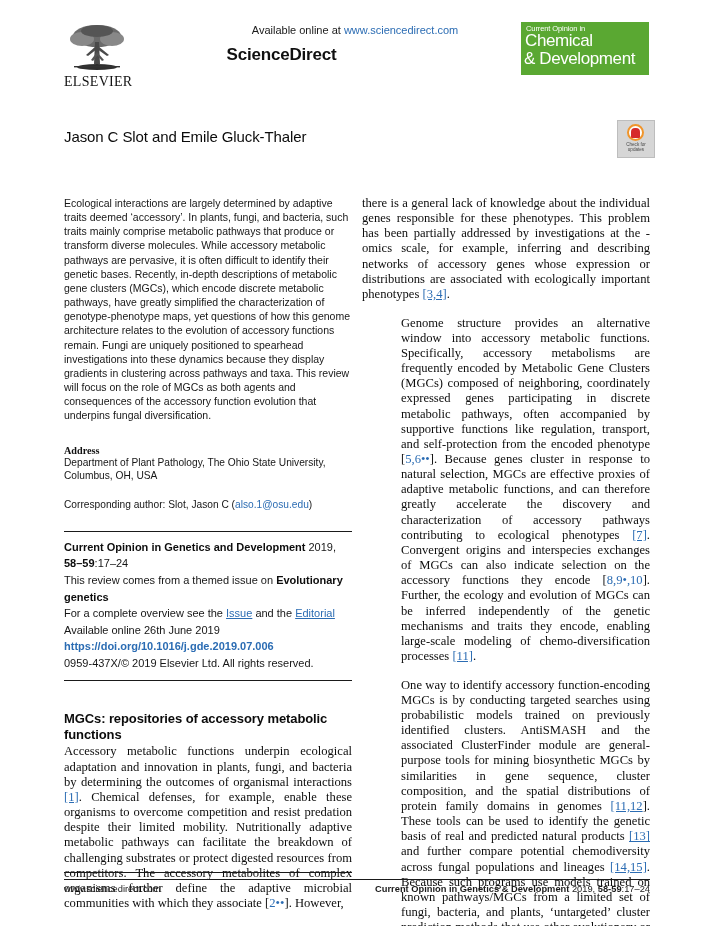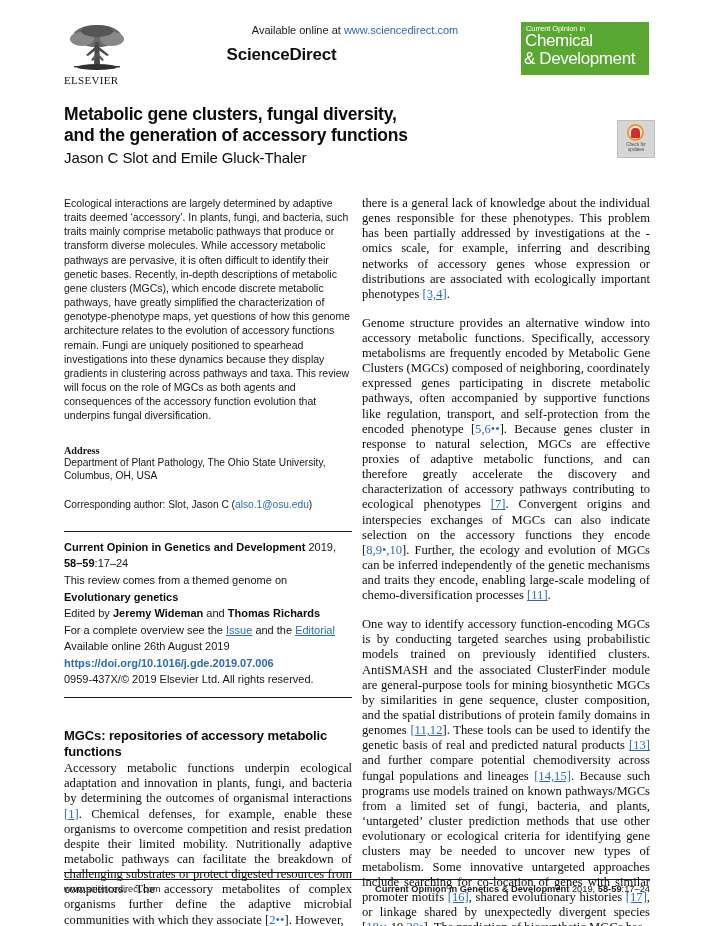--- a/index.html
+++ b/index.html
@@ -38,21 +38,21 @@
     height: 52px;
     position: relative;
     overflow: hidden;
   }
   .elsevier-wordmark {
     position: absolute;
     left: 0;
     top: 52px;
     width: 66px;
     font-family: "Liberation Serif", serif;
-    font-size: 11px;
+    font-size: 14px;
     letter-spacing: 0.3px;
     color: #141414;
   }
   .avail-online {
     position: absolute;
     left: 0;
     top: 24px;
     width: 710px;
     text-align: center;
     font-family: "Liberation Sans", sans-serif;
@@ -261,20 +261,21 @@
     font-size: 12.6px;
     line-height: 15.15px;
     color: #0d0d0d;
     text-align: justify;
     text-justify: inter-word;
     margin: 0;
     hyphens: manual;
   }
   .body-p + .body-p {
     margin-top: 13.5px;
+    margin-left: 39px;
   }
   .ref {
     color: #2b6cb3;
     text-decoration: underline;
   }
   .ref-nu {
     color: #2b6cb3;
     text-decoration: none;
   }
 
@@ -351,22 +352,21 @@
 
     <div class="journal-cover">
       <div class="jc-kicker">Current Opinion in</div>
       <div class="jc-line1">Chemical</div>
       <div class="jc-line2">&amp; Development</div>
     </div>
   </div>
 
   <div class="title-block">
     <h1 class="article-title">
-      <span>Metabolic gene clusters, fungal diversity,</span><br>
-      <span>and the generation of accessory functions</span>
+      <br>
     </h1>
     <div class="article-authors">Jason C Slot and Emile Gluck-Thaler</div>
   </div>
 
   <div class="crossmark">
     <div class="cm-ring"></div>
     <div class="cm-inner"></div>
     <div class="cm-text">
       <span>Check for</span><br>
       <span>updates</span>
@@ -384,29 +384,26 @@
       <span>Corresponding author: Slot, Jason C (</span><span class="lnk">also.1@osu.edu</span><span>)</span>
     </div>
 
     <div class="meta-rule-top"></div>
 
     <div class="meta-block">
       <div>
         <b>Current Opinion in Genetics and Development</b><span> 2019, </span><b>58–59</b><span>:17–24</span>
       </div>
       <div>
-        <span>This review comes from a themed genome on </span><b>Evolutionary genetics</b>
-      </div>
-      <div>
-        <span>Edited by </span><b>Jeremy Wideman</b><span> and </span><b>Thomas Richards</b>
+        <span>This review comes from a themed issue on </span><b>Evolutionary genetics</b>
       </div>
       <div>
         <span>For a complete overview see the </span><span class="lnk-u">Issue</span><span> and the </span><span class="lnk-u">Editorial</span>
       </div>
-      <div>Available online 26th August 2019</div>
+      <div>Available online 26th June 2019</div>
       <div class="doi">https://doi.org/10.1016/j.gde.2019.07.006</div>
       <div>0959-437X/© 2019 Elsevier Ltd. All rights reserved.</div>
     </div>
 
     <div class="meta-rule-bottom"></div>
 
     <div style="height:30px"></div>
 
     <h2 class="sec-head">
       <span>MGCs: repositories of accessory metabolic</span>

